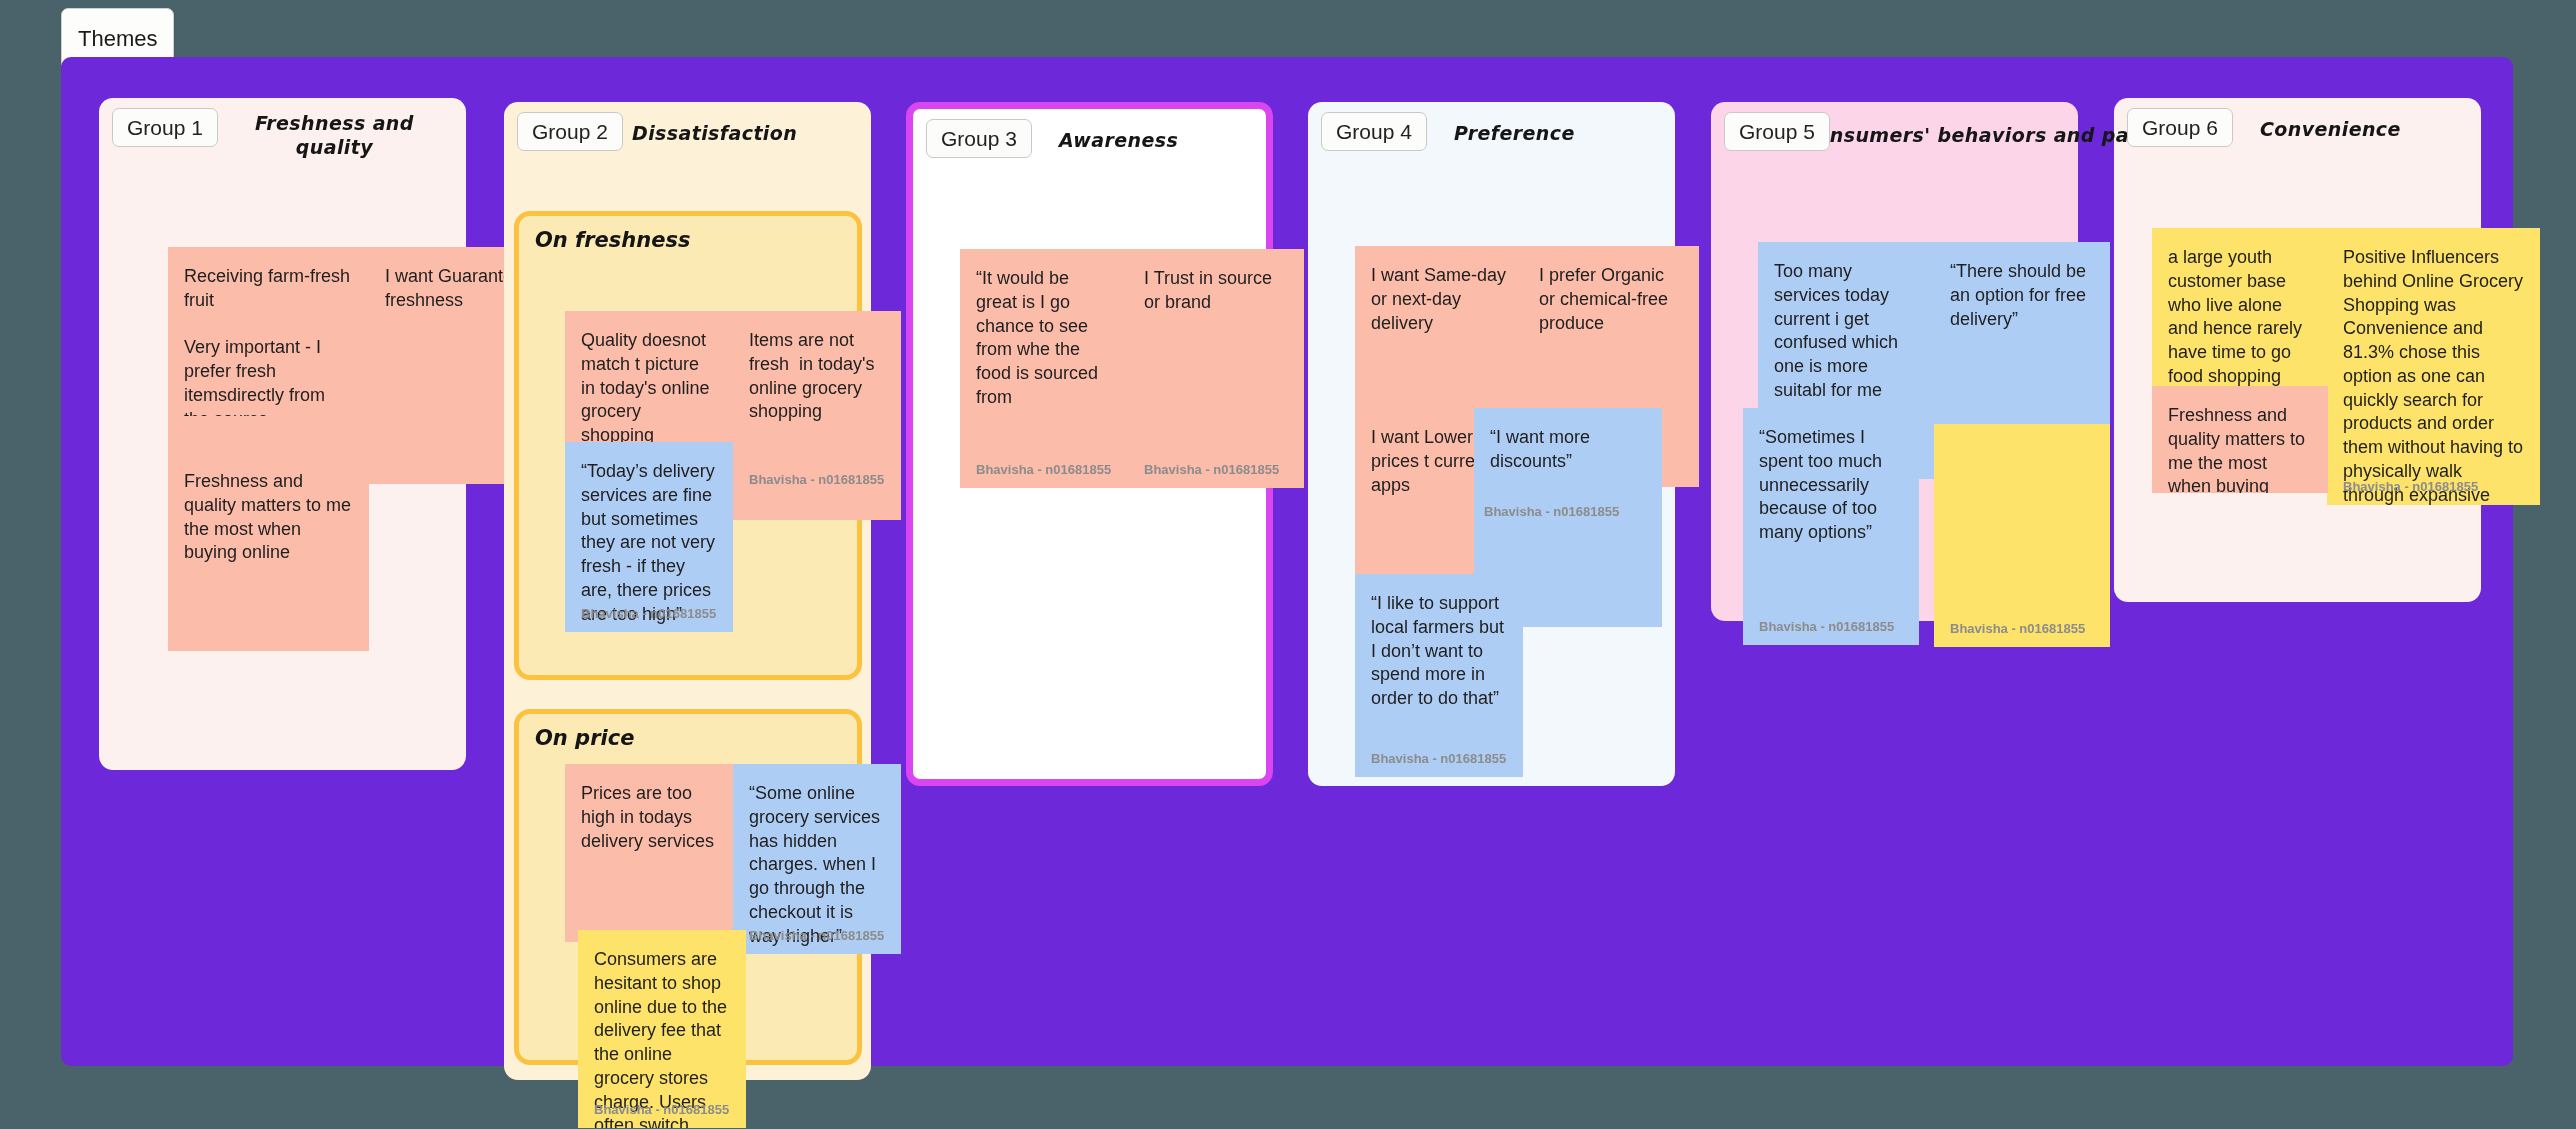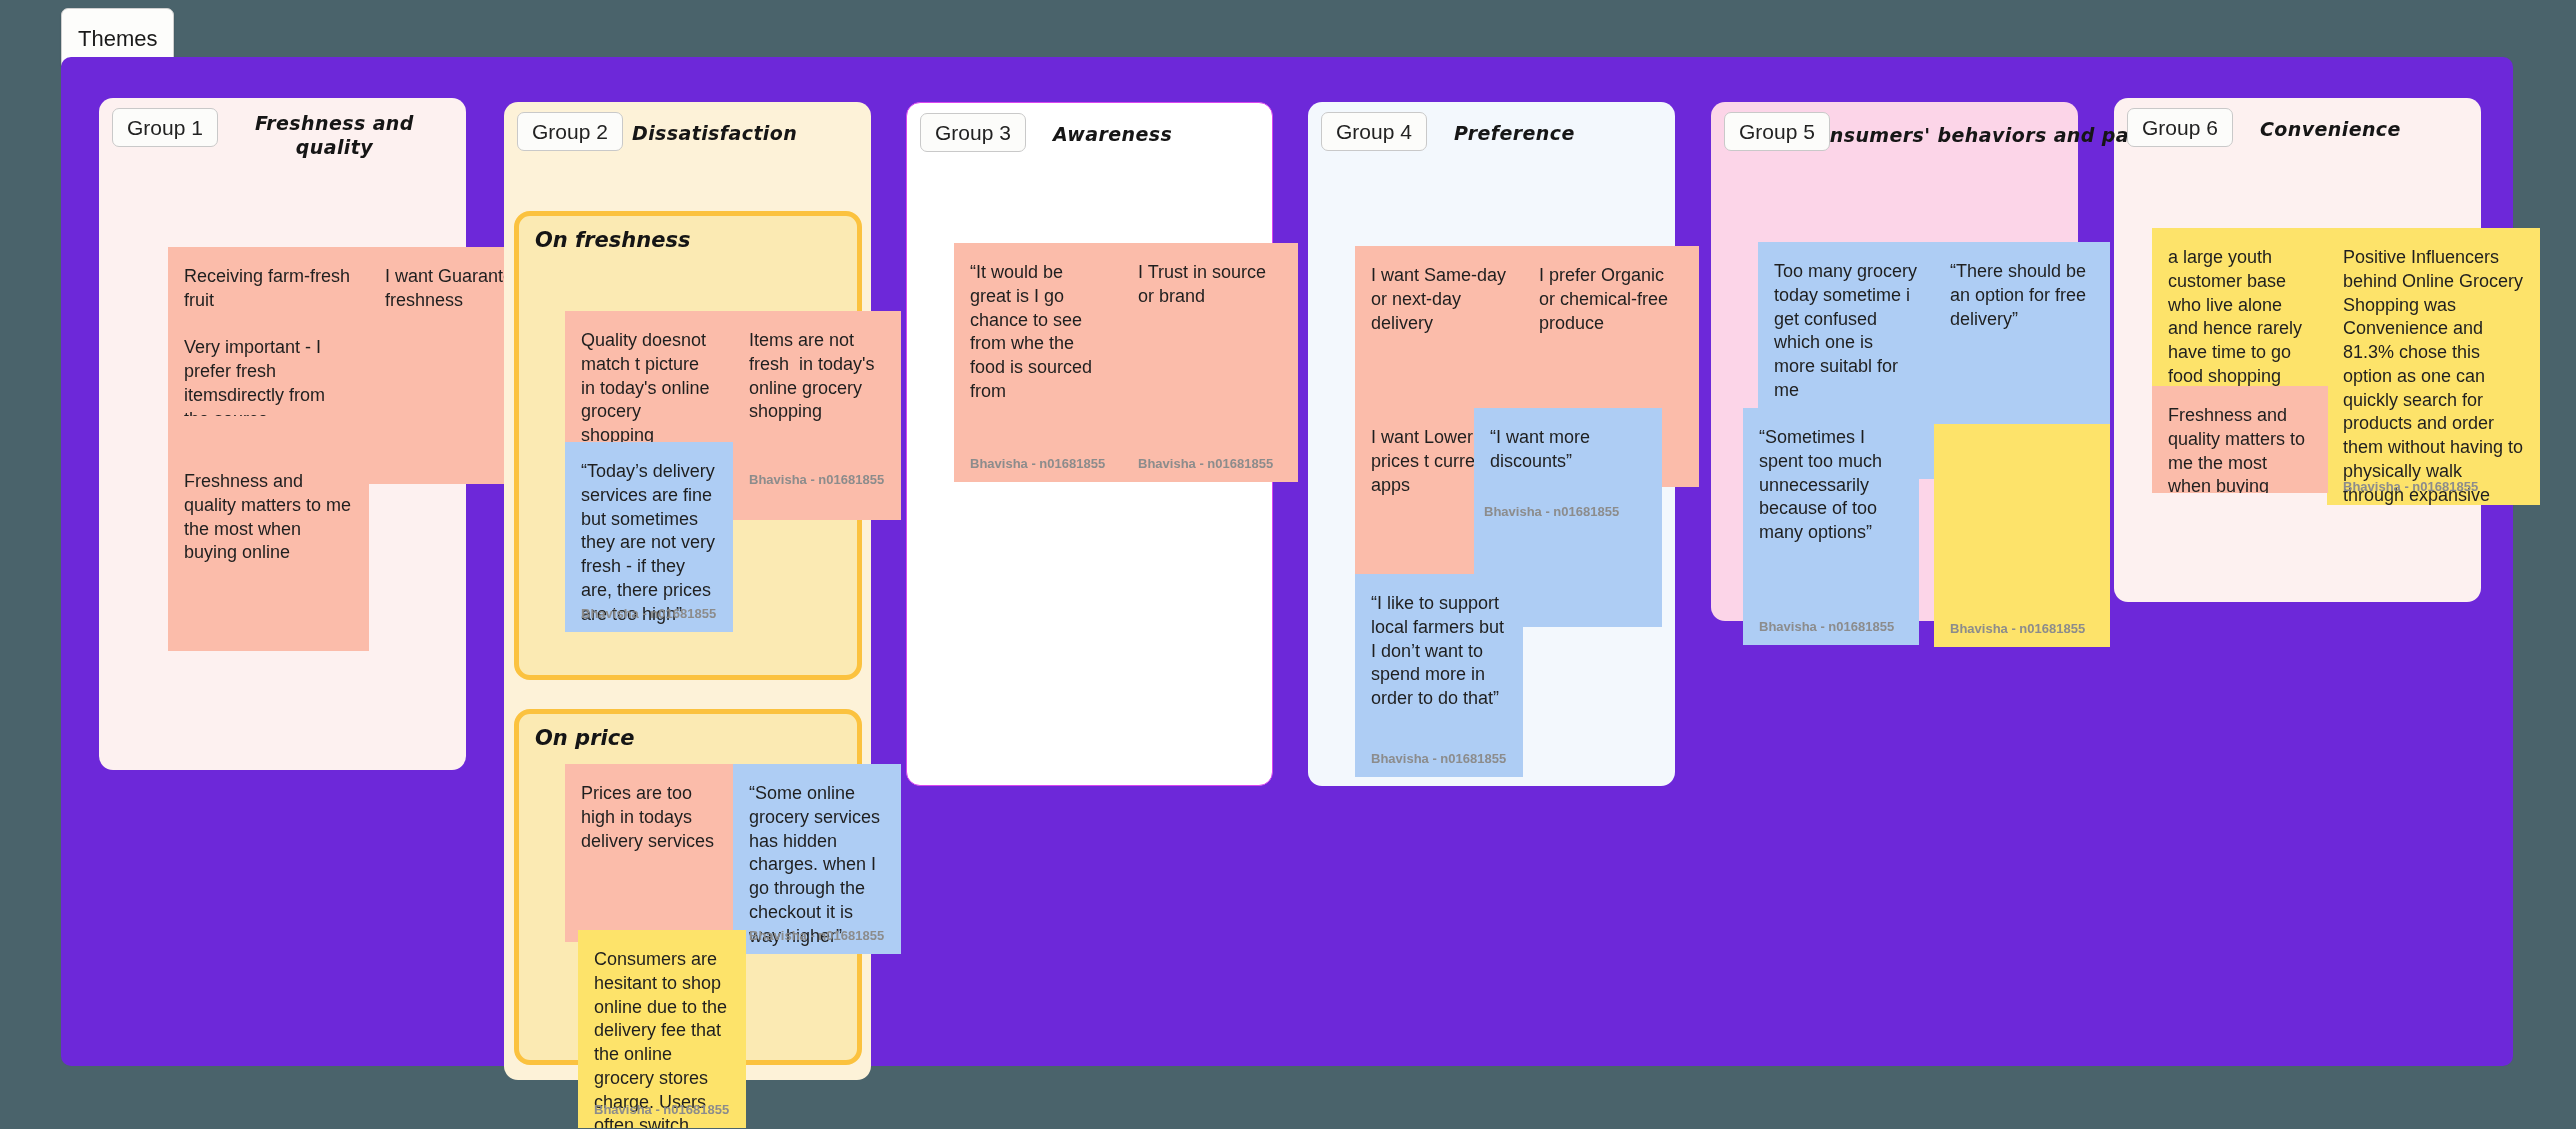--- a/index.html
+++ b/index.html
@@ -129,21 +129,21 @@
       <div class="note blue" style="left:229px; top:662px; width:168px; height:190px;">
         <div class="body">“Some online grocery services has hidden charges. when I go through the checkout it is way higher”</div>
         <div class="author">Bhavisha - n01681855</div>
       </div>
       <div class="note yellow" style="left:74px; top:828px; width:168px; height:198px;">
         <div class="body">Consumers are hesitant to shop online due to the delivery fee that the online grocery stores charge. Users often switch between websites to find one which has a minimum to no delivery charge.</div>
         <div class="author">Bhavisha - n01681855</div>
       </div>
     </div>
 
-    <div class="group" style="left:845px; top:45px; width:367px; height:684px; background:#ffffff; border:1px solid #d946ef;">
+    <div class="group" style="left:845px; top:45px; width:367px; height:684px; background:#ffffff; border:7px solid #d946ef;">
       <div class="group-chip">Group 3</div>
       <div class="group-title" style="left:146px; top:20px;">Awareness</div>
       <div class="note pink" style="left:47px; top:140px; width:168px; height:239px;">
         <div class="body">“It would be great is I go chance to see from whe the food is sourced from</div>
         <div class="author">Bhavisha - n01681855</div>
       </div>
       <div class="note pink" style="left:215px; top:140px; width:176px; height:239px;">
         <div class="body">I Trust in source or brand</div>
         <div class="author">Bhavisha - n01681855</div>
       </div>
@@ -170,21 +170,21 @@
       <div class="note blue" style="left:47px; top:472px; width:168px; height:203px;">
         <div class="body">“I like to support local farmers but I don’t want to spend more in order to do that”</div>
         <div class="author">Bhavisha - n01681855</div>
       </div>
     </div>
 
     <div class="group" style="left:1650px; top:45px; width:367px; height:519px; background:#fcd5e8;">
       <div class="group-chip">Group 5</div>
       <div class="group-title" style="left:91px; top:22px;">Consumers' behaviors and pattern</div>
       <div class="note blue" style="left:47px; top:140px; width:176px; height:237px;">
-        <div class="body">Too many grocery today sometime i get confused which one is more suitabl for me</div>
+        <div class="body">Too many services today current i get confused which one is more suitabl for me</div>
         <div class="author">Bhavisha - n01681855</div>
       </div>
       <div class="note blue" style="left:223px; top:140px; width:176px; height:237px;">
         <div class="body">“There should be an option for free delivery”</div>
         <div class="author">Bhavisha - n01681855</div>
       </div>
       <div class="note blue" style="left:32px; top:306px; width:176px; height:237px;">
         <div class="body">“Sometimes I spent too much unnecessarily because of too many options”</div>
         <div class="author">Bhavisha - n01681855</div>
       </div>

